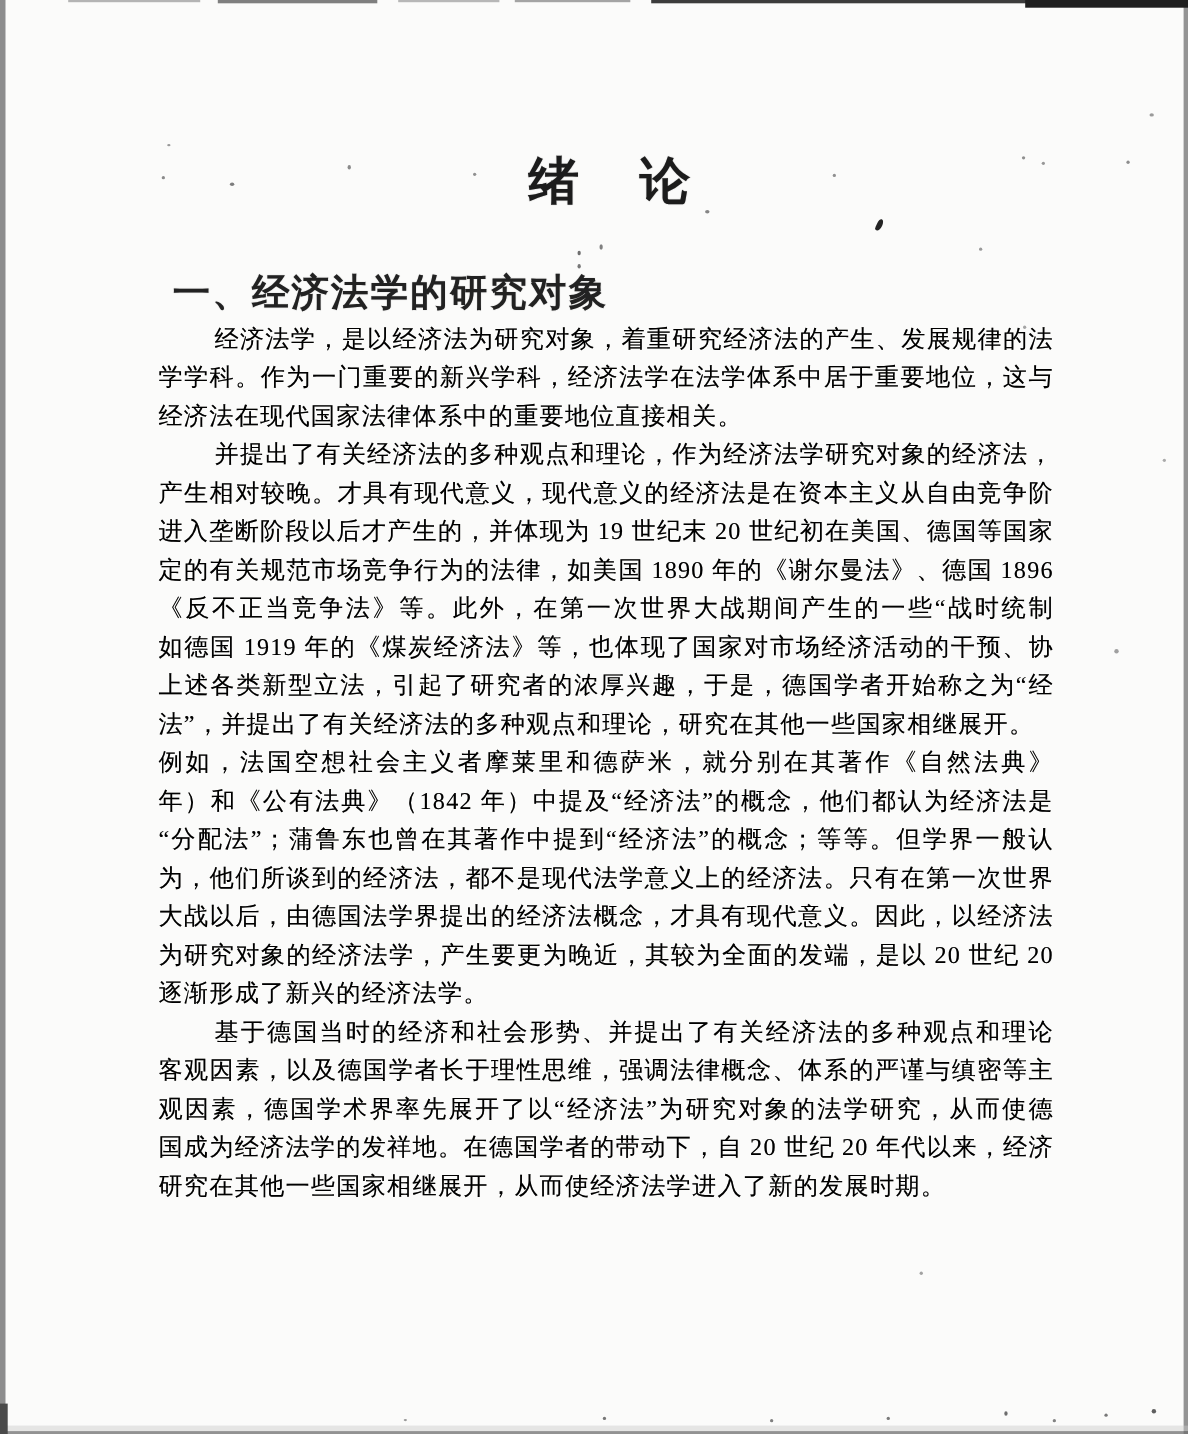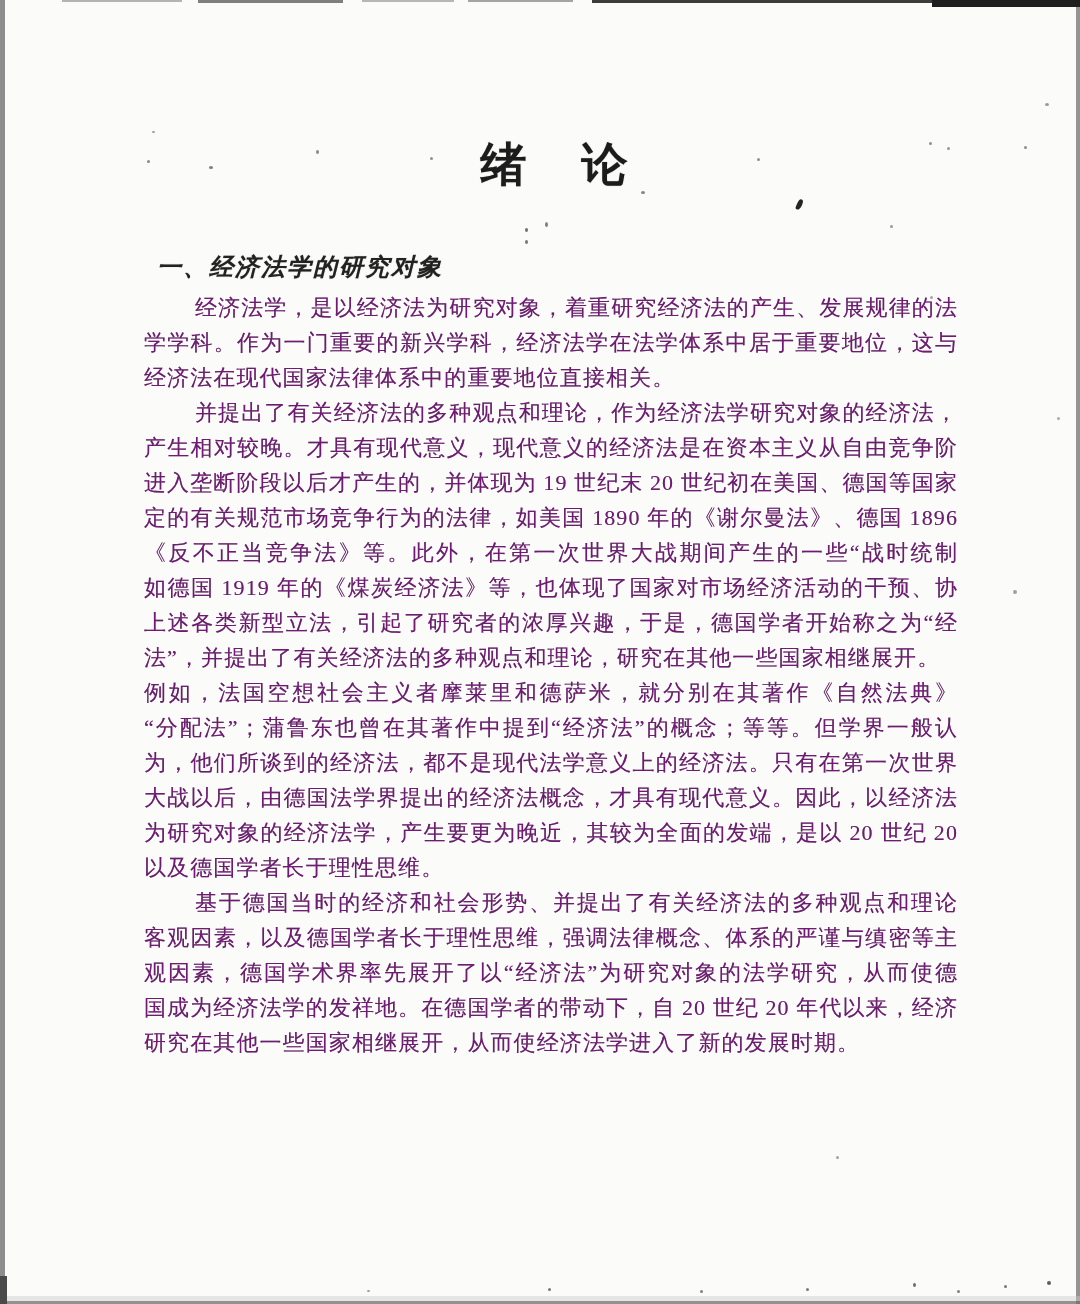--- a/index.html
+++ b/index.html
@@ -39,29 +39,28 @@
   .doc-title {
     position: absolute; top: 140px; left: 0; width: 100%;
     display: flex; justify-content: center; gap: 55px;
     transform: translateX(14px);
     font-size: 46px; line-height: 50px; font-weight: 700;
     color: #1c1c1c;
     text-shadow: 0 0 1px rgba(40,40,40,.45);
   }
   .section-heading {
     position: absolute; top: 251px; left: 157px; margin: 0;
-    font-size: 24px; line-height: 32px; font-weight: 700;
+    font-size: 34px; line-height: 32px; font-weight: 700;
     letter-spacing: 2px; color: #222222;
     text-shadow: 0 0 1px rgba(40,40,40,.4);
-    font-style: italic;
   }
   .body-text {
     position: absolute; top: 290px; left: 144px; width: 814px;
     font-size: 22px; line-height: 35px; letter-spacing: 1.1px;
-    color: #701a75;
+    color: #000000;
     text-shadow: 0 0 0.6px rgba(60,58,55,.55);
   }
   .body-line { text-align: justify; text-align-last: justify; height: 35px; overflow: hidden; }
   .body-line.first { text-indent: 51px; }
   .body-line.last { text-align-last: left; }
 </style>
 </head>
 <body>
 
 <div class="page">
@@ -96,25 +95,26 @@
         <div class="body-line">产生相对较晚。才具有现代意义，现代意义的经济法是在资本主义从自由竞争阶段</div>
         <div class="body-line">进入垄断阶段以后才产生的，并体现为 19 世纪末 20 世纪初在美国、德国等国家制</div>
         <div class="body-line">定的有关规范市场竞争行为的法律，如美国 1890 年的《谢尔曼法》、德国 1896 年的</div>
         <div class="body-line">《反不正当竞争法》等。此外，在第一次世界大战期间产生的一些“战时统制法”，</div>
         <div class="body-line">如德国 1919 年的《煤炭经济法》等，也体现了国家对市场经济活动的干预、协调。</div>
         <div class="body-line">上述各类新型立法，引起了研究者的浓厚兴趣，于是，德国学者开始称之为“经济</div>
         <div class="body-line last">法”，并提出了有关经济法的多种观点和理论，研究在其他一些国家相继展开。</div>
       </div>
       <div class="paragraph">
         <div class="body-line">例如，法国空想社会主义者摩莱里和德萨米，就分别在其著作《自然法典》（1755</div>
+        <div class="body-line">年）和《公有法典》（1842 年）中提及“经济法”的概念，他们都认为经济法是</div>
         <div class="body-line">“分配法”；蒲鲁东也曾在其著作中提到“经济法”的概念；等等。但学界一般认</div>
         <div class="body-line">为，他们所谈到的经济法，都不是现代法学意义上的经济法。只有在第一次世界</div>
         <div class="body-line">大战以后，由德国法学界提出的经济法概念，才具有现代意义。因此，以经济法</div>
         <div class="body-line">为研究对象的经济法学，产生要更为晚近，其较为全面的发端，是以 20 世纪 20 年</div>
-        <div class="body-line last">以及德国学者长于理性思维。</div>
+        <div class="body-line last">逐渐形成了新兴的经济法学。</div>
       </div>
       <div class="paragraph">
         <div class="body-line first">基于德国当时的经济和社会形势、并提出了有关经济法的多种观点和理论</div>
         <div class="body-line">客观因素，以及德国学者长于理性思维，强调法律概念、体系的严谨与缜密等主</div>
         <div class="body-line">观因素，德国学术界率先展开了以“经济法”为研究对象的法学研究，从而使德</div>
         <div class="body-line">国成为经济法学的发祥地。在德国学者的带动下，自 20 世纪 20 年代以来，经济法</div>
         <div class="body-line last">研究在其他一些国家相继展开，从而使经济法学进入了新的发展时期。</div>
       </div>
     </div>
 

